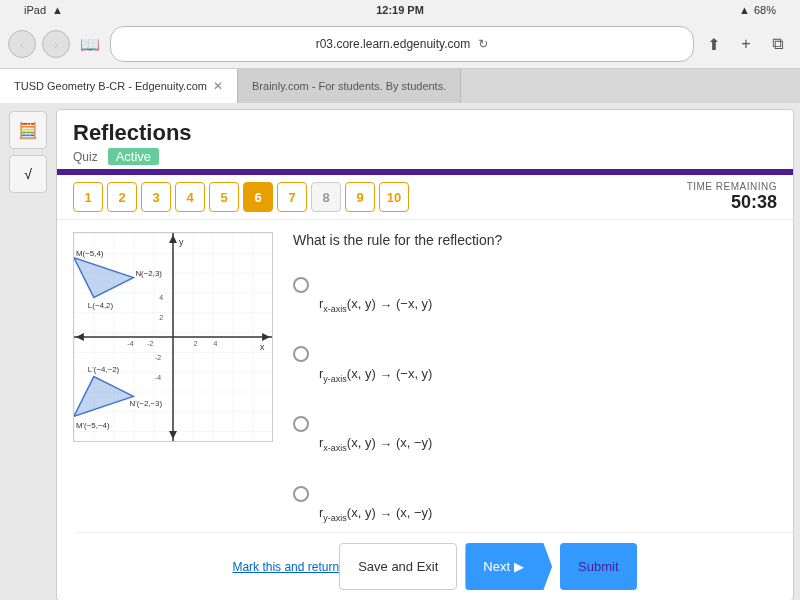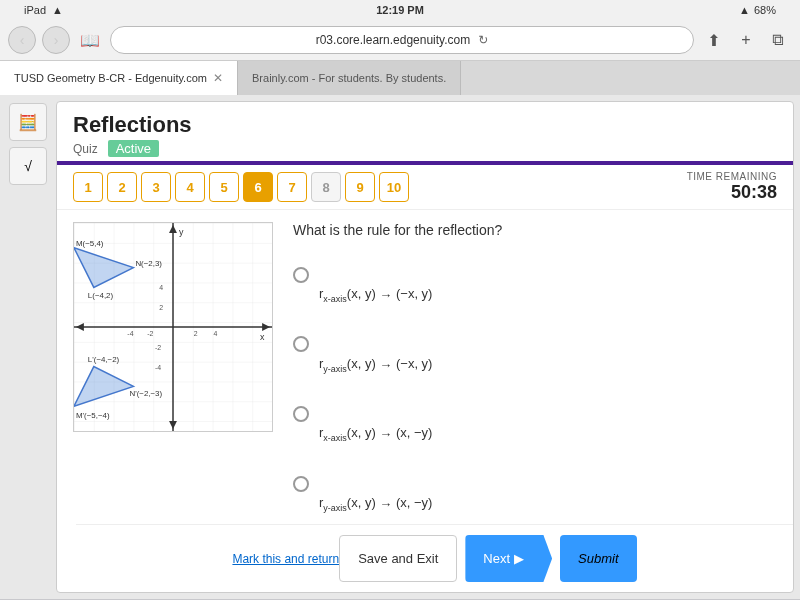--- a/index.html
+++ b/index.html
@@ -46,21 +46,21 @@
     }
     .nav-btn.disabled { color: #ccc; }
     .reader-btn {
       width: 28px; height: 28px;
       background: transparent; border: none;
       font-size: 16px; color: #555; cursor: pointer;
       display: flex; align-items: center; justify-content: center;
     }
     .url-bar {
       flex: 1;
-      height: 28px;
+      height: 36px;
       background: white;
       border: 1px solid #bbb;
       border-radius: 14px;
       display: flex; align-items: center; justify-content: center;
       font-size: 12px; color: #333;
       gap: 8px;
     }
     .browser-actions {
       display: flex; gap: 4px;
     }
@@ -132,21 +132,21 @@
       margin: 6px 6px 6px 0;
       border-radius: 4px;
       border: 1px solid #ccc;
       display: flex;
       flex-direction: column;
     }
 
     
     .quiz-header {
       padding: 10px 16px 4px 16px;
-      border-bottom: 4px solid #4c1d95;
+      border-bottom: 6px solid #4c1d95;
     }
     .quiz-title {
       font-size: 22px;
       font-weight: bold;
       color: #222;
     }
     .quiz-meta {
       display: flex;
       align-items: center;
       gap: 10px;
@@ -296,23 +296,22 @@
       display: flex; align-items: center; gap: 4px;
       clip-path: polygon(0 0, 90% 0, 100% 50%, 90% 100%, 0 100%);
       padding-right: 28px;
     }
     .btn-submit {
       padding: 16px 18px;
       background: #3399ff;
       border: none;
       border-radius: 4px;
       font-size: 13px;
-      color: #000000;
-      cursor: pointer;
-      font-style: italic;
+      color: #4c1d95;
+      cursor: pointer;
     }
 
     
     .graph-svg {
       width: 100%;
       height: 100%;
     }
   </style>
 </head>
 <body>

